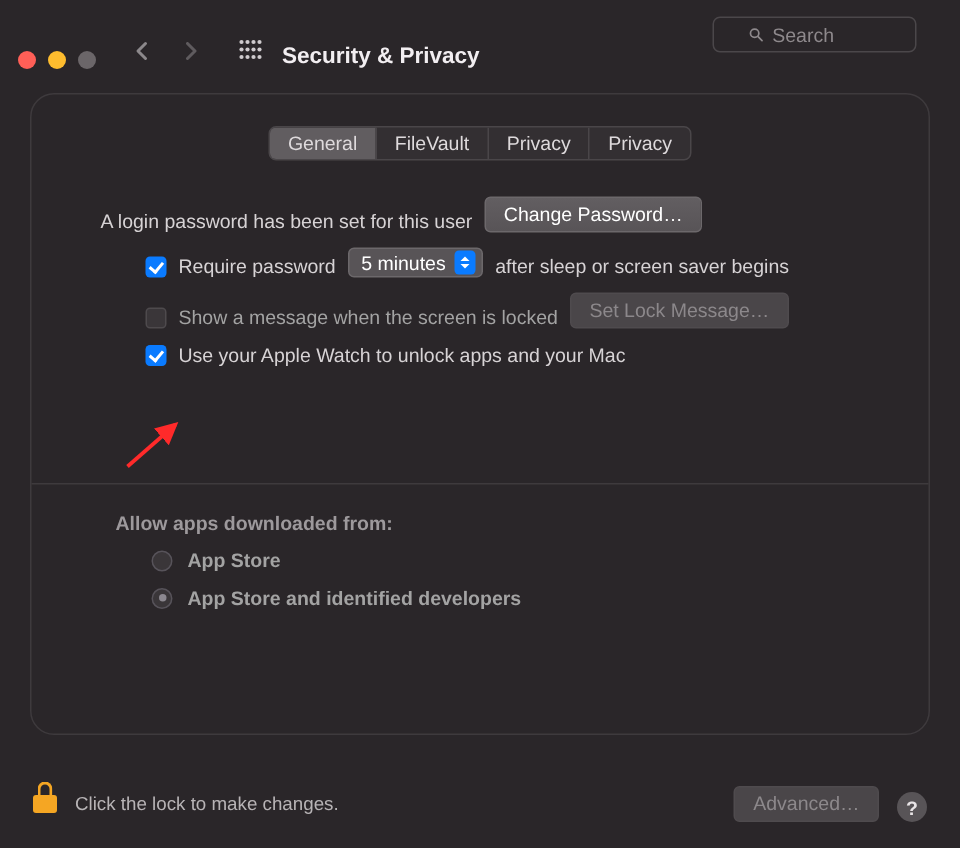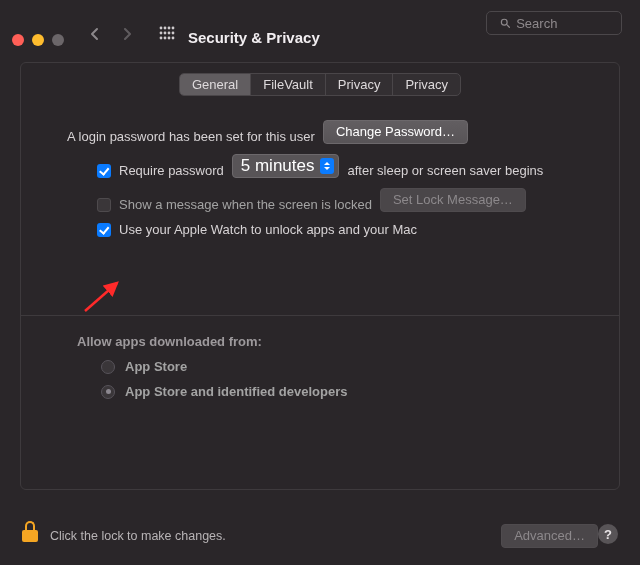--- a/index.html
+++ b/index.html
@@ -33,39 +33,39 @@
     width: 30px; height: 24px;
     display:flex; align-items:center; justify-content:center;
     color:#8c888b; border-radius:4px;
   }
   .grid-btn {
     width: 26px; height:24px; display:flex; align-items:center; justify-content:center;
     color:#cfcbce; margin-right:8px;
   }
   .win-title { font-weight:700; font-size:15px; color:#f2eef1; }
   .search {
-    position:absolute; right:18px; top:11px;
+    position:absolute; right:29px; top:11px;
     width:136px; height:24px;
     border:1px solid #4b474a; border-radius:5px;
-    display:flex; align-items:center; padding:0 13px; gap:6px;
+    display:flex; align-items:center; padding:0 23px; gap:6px;
     color:#8e898c; font-size:13px;
     background:transparent;
   }
   .search input {
     background:transparent; border:none; outline:none;
     color:#e0dcde; font-size:13px; width:100%;
   }
   .search input::placeholder { color:#8e898c; }
 
   
   .panel {
     margin: 16px 20px 0 20px;
     border:1px solid #3e3a3d;
-    border-radius:6px;
-    padding-top: 0;
+    border-radius:16px;
+    padding-top: 11px;
     position: relative;
     height: 428px;
     background: #2a2629;
   }
   .tabs {
     display:flex; justify-content:center;
     margin-top:10px;
   }
   .tabseg {
     display:flex;
@@ -107,21 +107,21 @@
   .checkbox.on::after {
     content:""; width:4px; height:7px;
     border:2px solid #fff; border-top:none; border-left:none;
     transform: rotate(40deg) translate(-0.5px,-1px);
   }
   .checkbox.off { background:#3a3639; border:1px solid #4e4a4d; }
   .disabled-text { color:#a3a3a3; }
   .select {
     background:#585457; border:1px solid #6c686b;
     border-radius:4px; padding:1px 4px 1px 8px; color:#fff;
-    display:inline-flex; align-items:center; gap:6px; font-size:17px;
+    display:inline-flex; align-items:center; gap:6px; font-size:13px;
   }
   .select .arrows {
     width:14px; height:16px; background:#0a7bff;
     border-radius:3px; display:flex; flex-direction:column;
     align-items:center; justify-content:center; gap:0px;
   }
   .select .arrows::before, .select .arrows::after {
     content:""; width:0; height:0; border-left:3px solid transparent;
     border-right:3px solid transparent;
   }
@@ -157,21 +157,21 @@
     border-radius:2px; position:relative;
   }
   .lock-shackle {
     width:10px; height:9px;
     border:2px solid #f5a623;
     border-bottom:none;
     border-radius:6px 6px 0 0;
     position:absolute; left:3px; top:-9px;
   }
   .lock-text { color:#b8b4b6; font-size:12.5px; }
-  .footer-right { margin-left:auto; display:flex; align-items:flex-start; gap:0; }
+  .footer-right { margin-left:auto; display:flex; align-items:flex-end; gap:12px; }
   .help {
     width:20px; height:20px; border-radius:50%;
     background:#585457; color:#e8e4e6;
     display:flex; align-items:center; justify-content:center;
     font-size:13px; font-weight:600;
   }
 
   
   .arrow {
     position:absolute; left:58px; top:214px;

